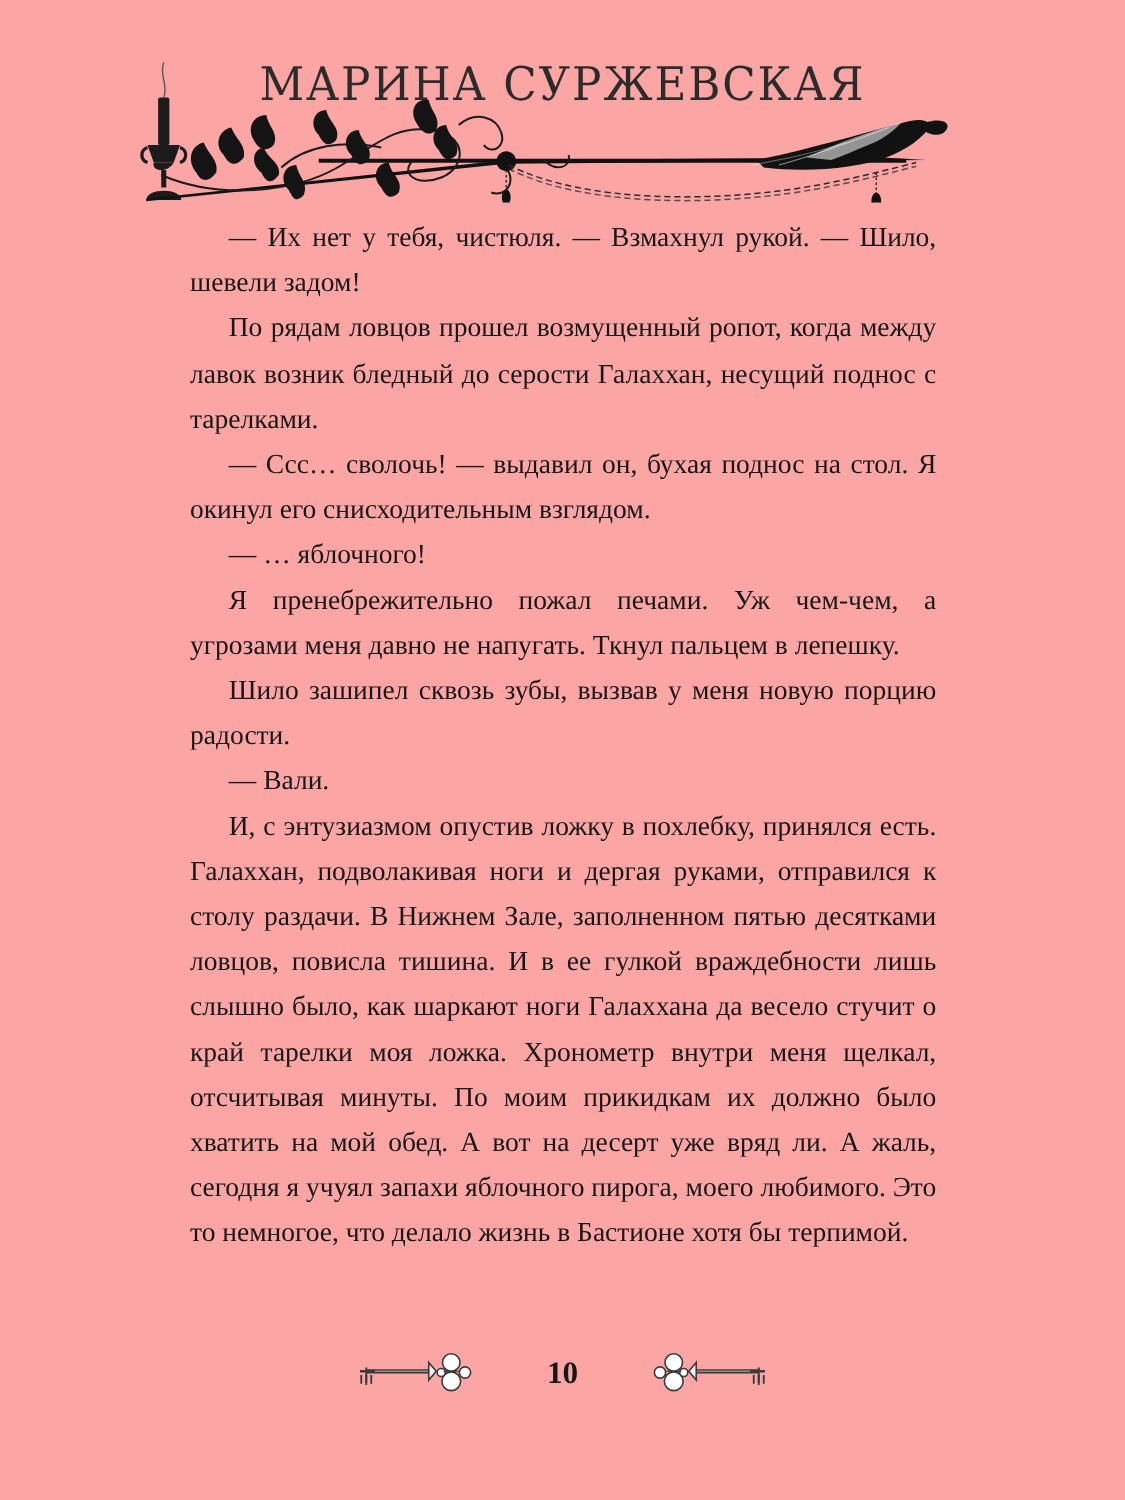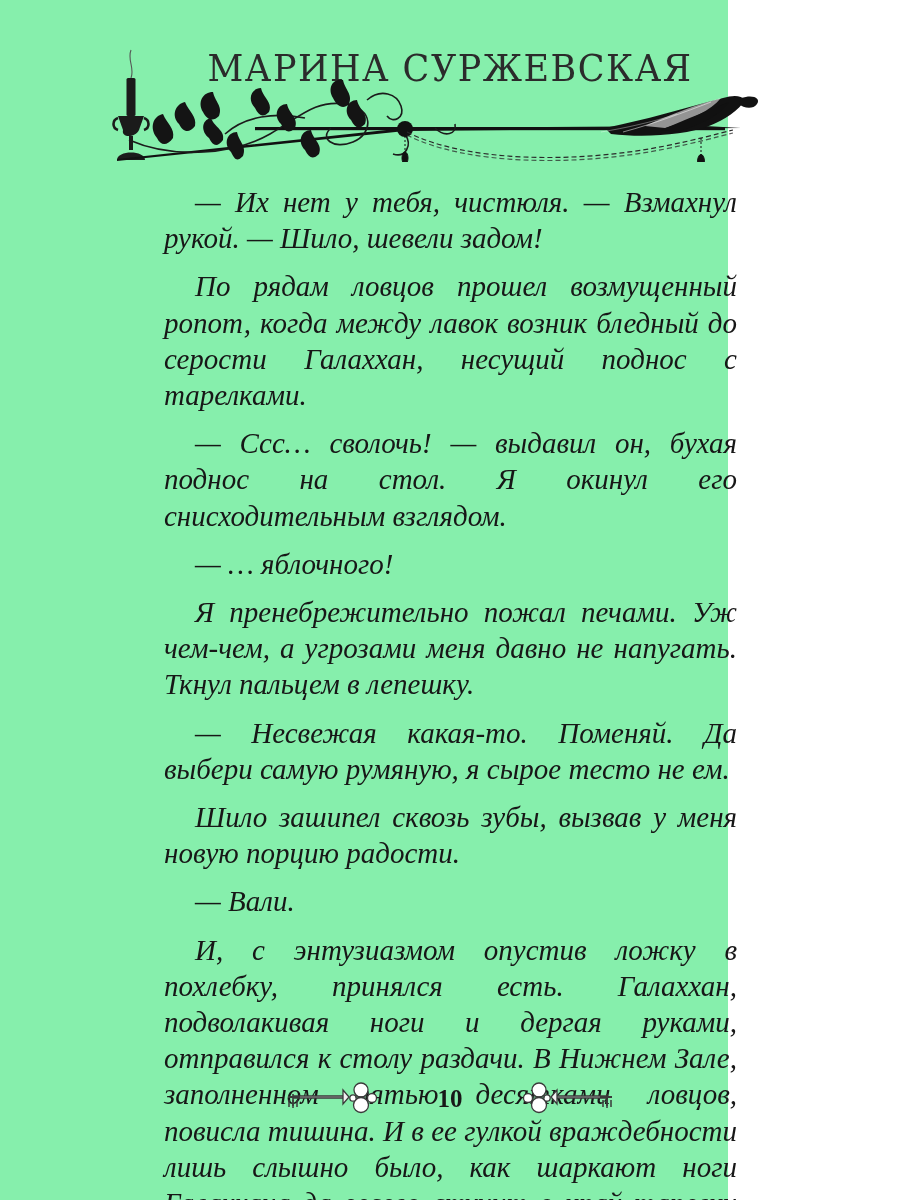--- a/index.html
+++ b/index.html
@@ -12,23 +12,23 @@
     width: 900px;
     height: 1200px;
     overflow: hidden;
     font-family: "Liberation Serif", "DejaVu Serif", serif;
     color: #1b1b1b;
     position: relative;
   }
 
   .page {
     position: relative;
-    width: 728px;
+    width: 900px;
     height: 1200px;
-    background: #86efac;
+    background: #fca5a5;
     box-sizing: border-box;
   }
 
   
   .header {
     position: absolute;
     top: 0;
     left: 0;
     width: 900px;
     height: 165px;
@@ -64,31 +64,30 @@
 
   
   .text-body {
     position: absolute;
     left: 152px;
     top: 172px;
     width: 597px;
   }
 
   .para {
-    margin: 12px;
+    margin: 0;
     text-align: justify;
     text-justify: inter-word;
     text-indent: 31px;
-    font-size: 29px;
+    font-size: 22px;
     line-height: 36.2px;
     hyphens: manual;
     -webkit-hyphens: manual;
     color: #171717;
     font-family: "Liberation Serif", "DejaVu Serif", serif;
-    font-style: italic;
   }
   .para.last-line-left { text-align-last: left; }
 
   
   .footer {
     position: absolute;
     left: 0;
     top: 1068px;
     width: 900px;
     height: 60px;
@@ -190,21 +189,20 @@
       </svg>
     </div>
   </div>
 
   <div class="text-body">
     <p class="para last-line-left">— Их нет у тебя, чистюля. — Взмахнул рукой. — Шило, шевели задом!</p>
     <p class="para last-line-left">По рядам ловцов прошел возмущенный ропот, когда между лавок возник бледный до серости Галаххан, несущий поднос с тарелками.</p>
     <p class="para last-line-left">— Ссс… сволочь! — выдавил он, бухая поднос на стол. Я окинул его снисходительным взглядом.</p>
     <p class="para last-line-left">— … яблочного!</p>
     <p class="para last-line-left">Я пренебрежительно пожал печами. Уж чем-чем, а угрозами меня давно не напугать. Ткнул пальцем в лепешку.</p>
-    <p class="para last-line-left">— Несвежая какая-то. Поменяй. Да выбери самую румяную, я сырое тесто не ем.</p>
     <p class="para last-line-left">Шило зашипел сквозь зубы, вызвав у меня новую порцию радости.</p>
     <p class="para last-line-left">— Вали.</p>
     <p class="para last-line-left">И, с энтузиазмом опустив ложку в похлебку, принялся есть. Галаххан, подволакивая ноги и дергая руками, отправился к столу раздачи. В Нижнем Зале, заполненном пятью десятками ловцов, повисла тишина. И в ее гулкой враждебности лишь слышно было, как шаркают ноги Галаххана да весело стучит о край тарелки моя ложка. Хронометр внутри меня щелкал, отсчитывая минуты. По моим прикидкам их должно было хватить на мой обед. А вот на десерт уже вряд ли. А жаль, сегодня я учуял запахи яблочного пирога, моего любимого. Это то немногое, что делало жизнь в Бастионе хотя бы терпимой.</p>
   </div>
 
   <div class="footer">
 
     <span class="key-orn">
       <svg viewBox="0 0 96 36" xmlns="http://www.w3.org/2000/svg">
         <g fill="none" stroke="#3a3a3a" stroke-width="1.3">

